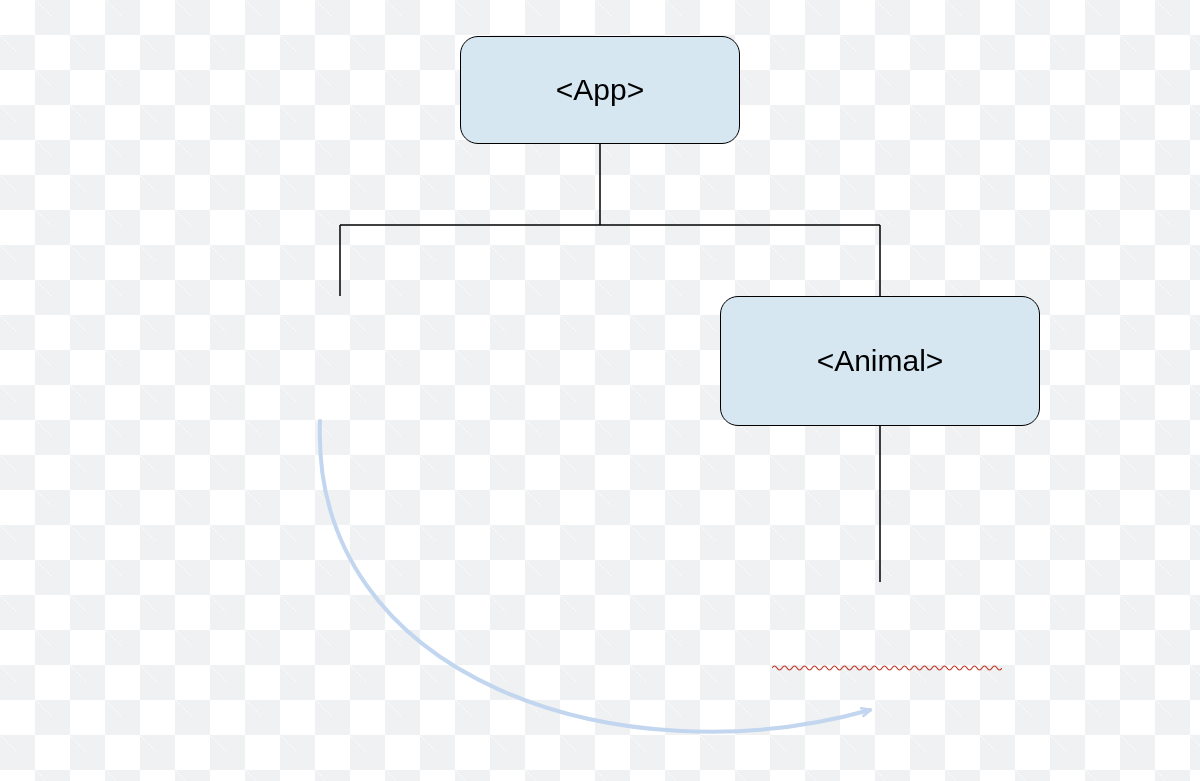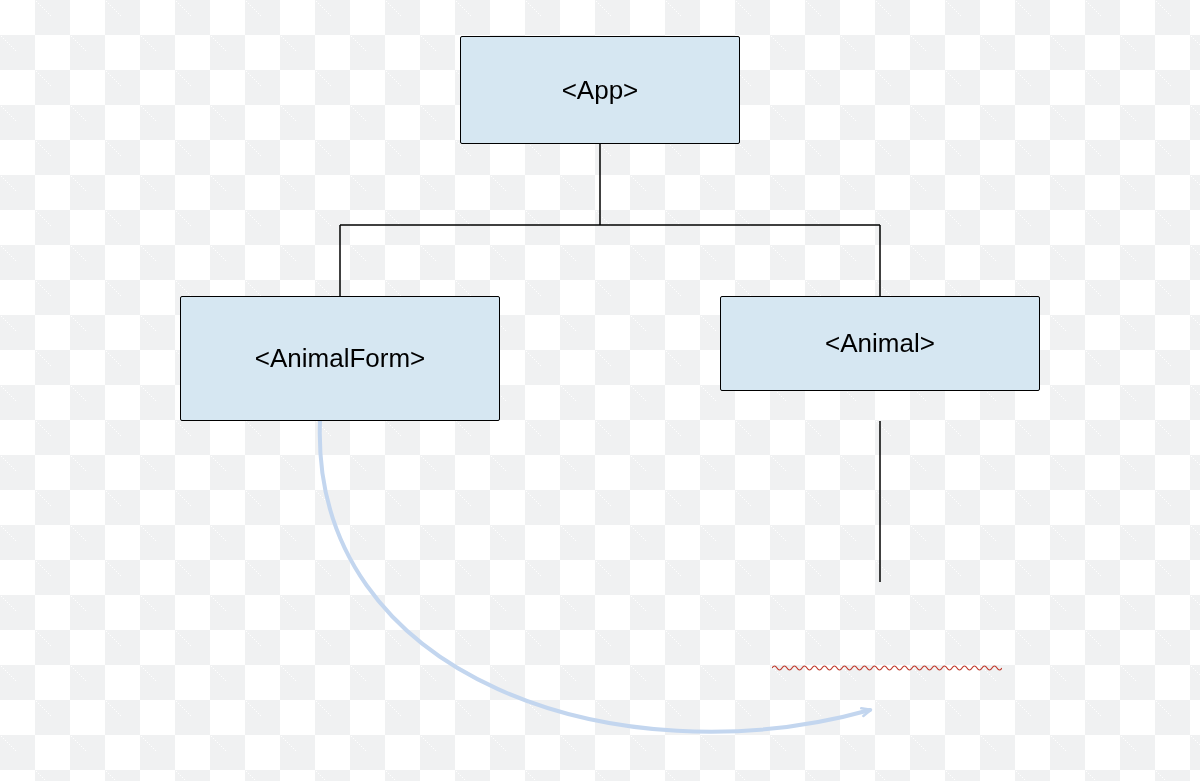--- a/index.html
+++ b/index.html
@@ -29,27 +29,27 @@
     position: absolute;
     inset: 0;
     width: 1200px;
     height: 781px;
     pointer-events: none;
   }
   .node {
     position: absolute;
     background: #d6e7f2;
     border: 1.5px solid #000;
-    border-radius: 2px;
+    border-radius: 18px;
     display: flex;
     align-items: center;
     justify-content: center;
     text-align: center;
     color: #000;
-    font-size: 26px;
+    font-size: 30px;
     box-sizing: border-box;
     padding: 12px 10px;
   }
   .squiggle {
     position: absolute;
     pointer-events: none;
   }
 </style>
 </head>
 <body>
@@ -74,25 +74,22 @@
 
     <line x1="880" y1="421" x2="880" y2="582" stroke="#000" stroke-width="1.5"></line>
 
     <path d="M 320 421 C 310 680, 620 780, 870 710" fill="none" stroke="#c3d6ef" stroke-width="4" stroke-linecap="round" marker-end="url(#arrowhead)"></path>
   </svg>
 
   <div class="node" style="left:460px; top:36px; width:280px; height:108px;">
     <span>&lt;App&gt;</span>
   </div>
 
-  <div class="node" style="left:180px; top:296px; width:320px; height:125px;">
-    <span>&lt;AnimalForm&gt;</span>
-  </div>
 
-  <div class="node" style="left:720px; top:296px; width:320px; height:95px;">
+  <div class="node" style="left:720px; top:296px; width:320px; height:130px;">
     <span>&lt;Animal&gt;</span>
   </div>
 
 
   <svg class="squiggle" style="left:772px; top:664px; width:230px; height:8px;">
     <path d="M0,4 Q2.5,0 5,4 T10,4 T15,4 T20,4 T25,4 T30,4 T35,4 T40,4 T45,4 T50,4 T55,4 T60,4 T65,4 T70,4 T75,4 T80,4 T85,4 T90,4 T95,4 T100,4 T105,4 T110,4 T115,4 T120,4 T125,4 T130,4 T135,4 T140,4 T145,4 T150,4 T155,4 T160,4 T165,4 T170,4 T175,4 T180,4 T185,4 T190,4 T195,4 T200,4 T205,4 T210,4 T215,4 T220,4 T225,4 T230,4" fill="none" stroke="#c0392b" stroke-width="1.2"></path>
   </svg>
 </div>
 
 </body></html>

